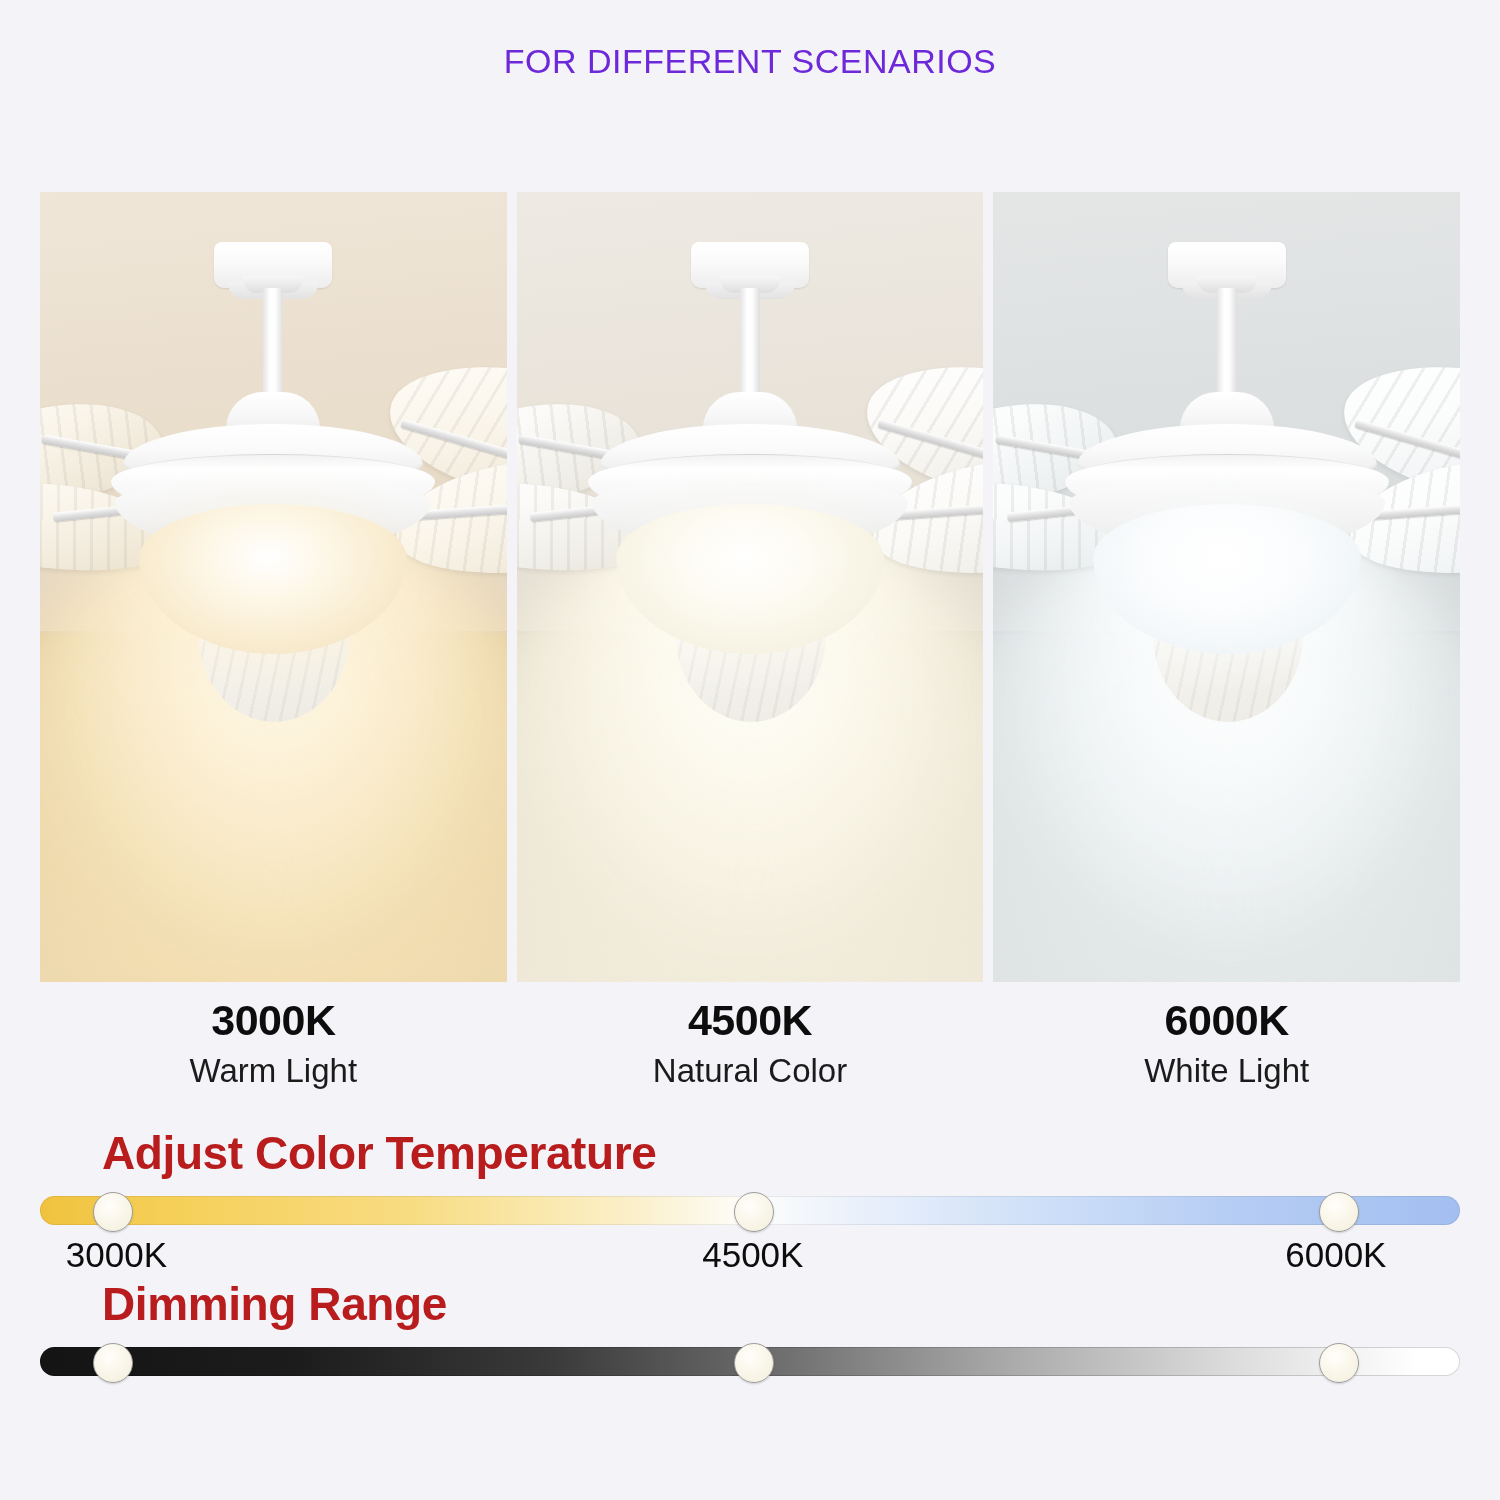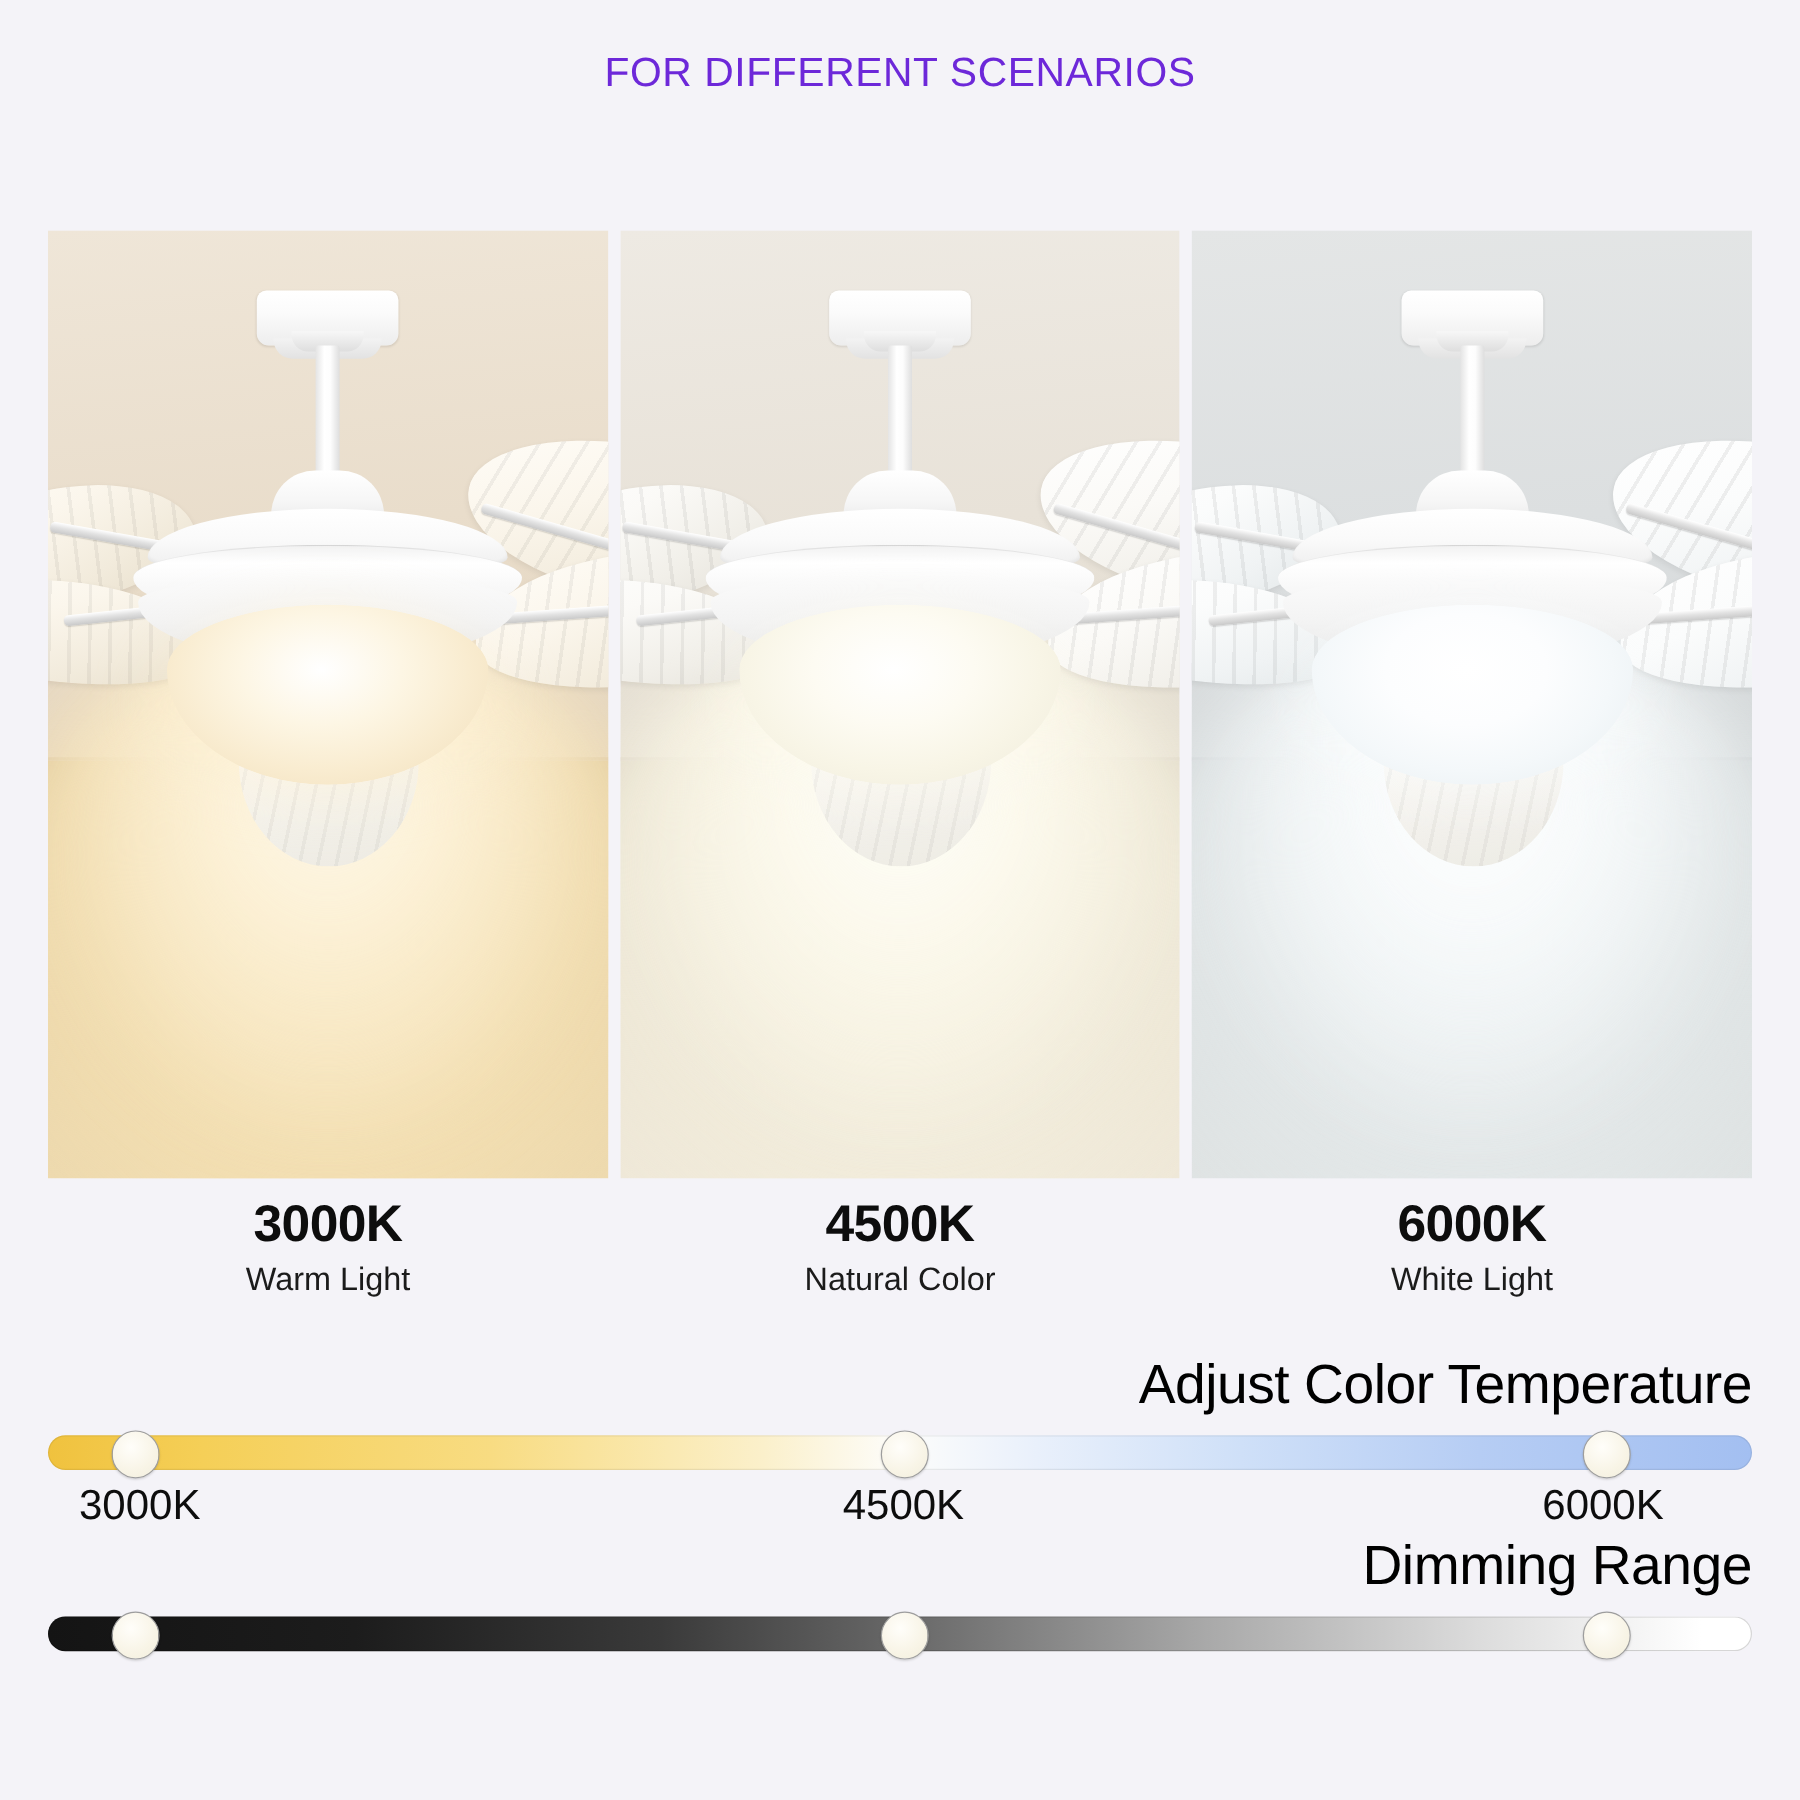--- a/index.html
+++ b/index.html
@@ -192,30 +192,30 @@
   .arm-r1{left:126px;top:244px;width:126px;transform:rotate(16deg);}
   .arm-r2{left:132px;top:316px;width:110px;transform:rotate(-4deg);}
 
   
   .captions{
     position:absolute;left:40px;top:996px;width:1420px;height:108px;
     display:flex;gap:10px;
   }
   .cap{flex:1 1 0;text-align:center;}
   .cap-k{font-size:43px;font-weight:bold;color:#0d0d0d;line-height:1.12;letter-spacing:-.5px;}
-  .cap-l{font-size:27px;color:#1b1b1b;line-height:1.25;margin-top:6px;font-weight:400;}
+  .cap-l{font-size:33px;color:#1b1b1b;line-height:1.25;margin-top:6px;font-weight:400;}
 
   
   .slider-block{position:absolute;left:40px;width:1420px;}
   .sb-ct{top:1126px;}
   .sb-dim{top:1277px;}
 
   .slider-title{
-    font-size:46px;font-weight:normal;color:#000000;
-    margin:0 0 16px 62px;letter-spacing:-.4px;text-align:right;
+    font-size:46px;font-weight:bold;color:#b91c1c;
+    margin:0 0 16px 62px;letter-spacing:-.4px;
   }
   .track{
     position:relative;height:29px;border-radius:15px;
   }
   .track-ct{
     background:linear-gradient(90deg,#f0c23e 0%,#f5cf57 9%,#f8dc82 26%,#fbf0cb 42%,#fdfdfb 50%,
       #e9f0fb 58%,#cfe0f8 70%,#b6cdf4 84%,#a3bff1 100%);
     box-shadow:inset 0 0 0 1px rgba(0,0,0,.07);
   }
   .track-dim{

